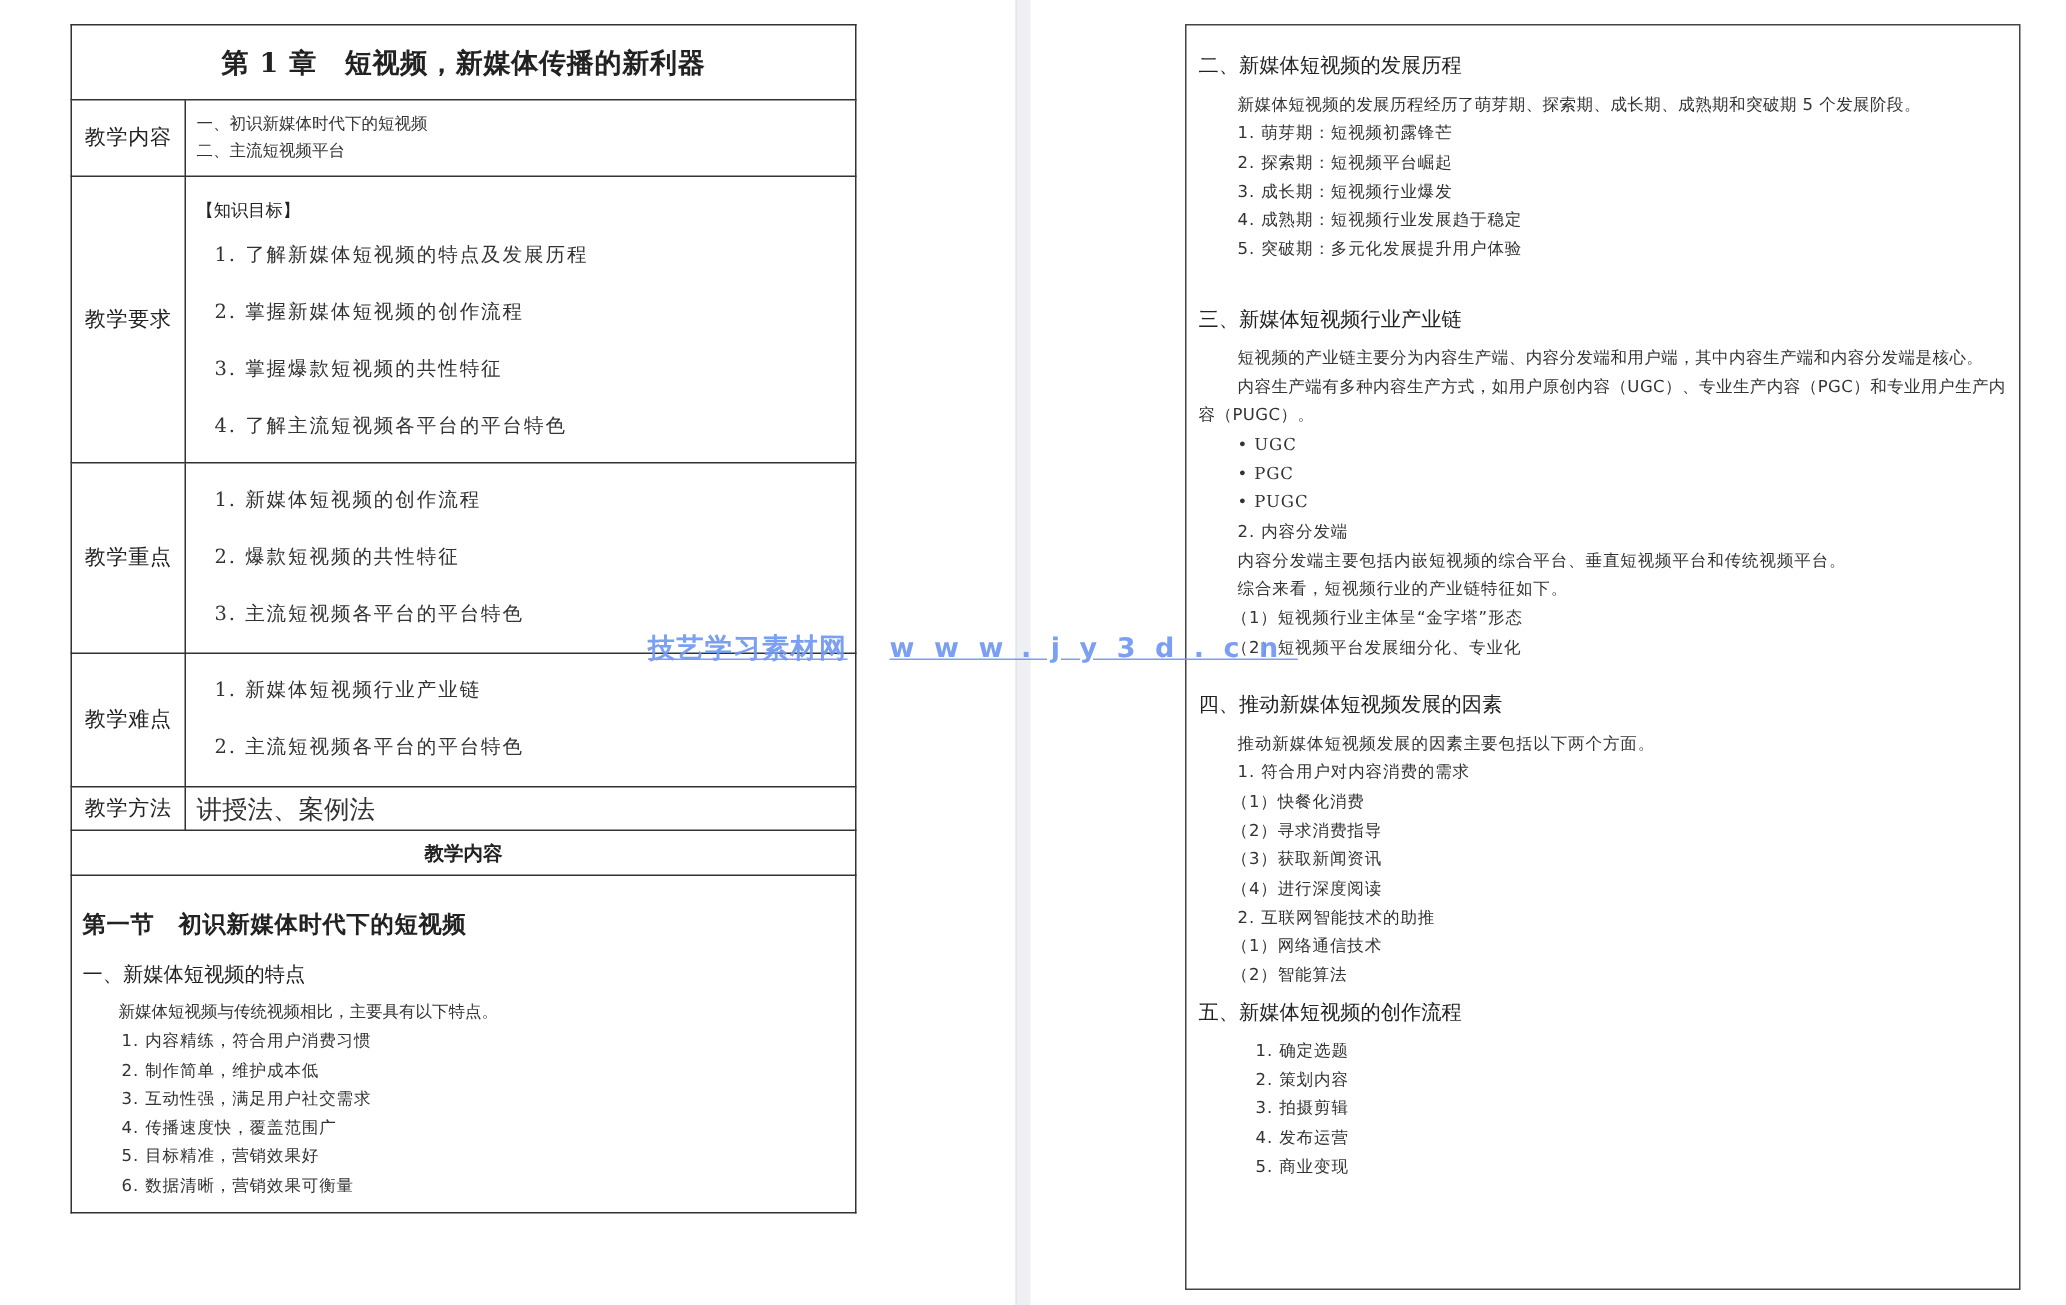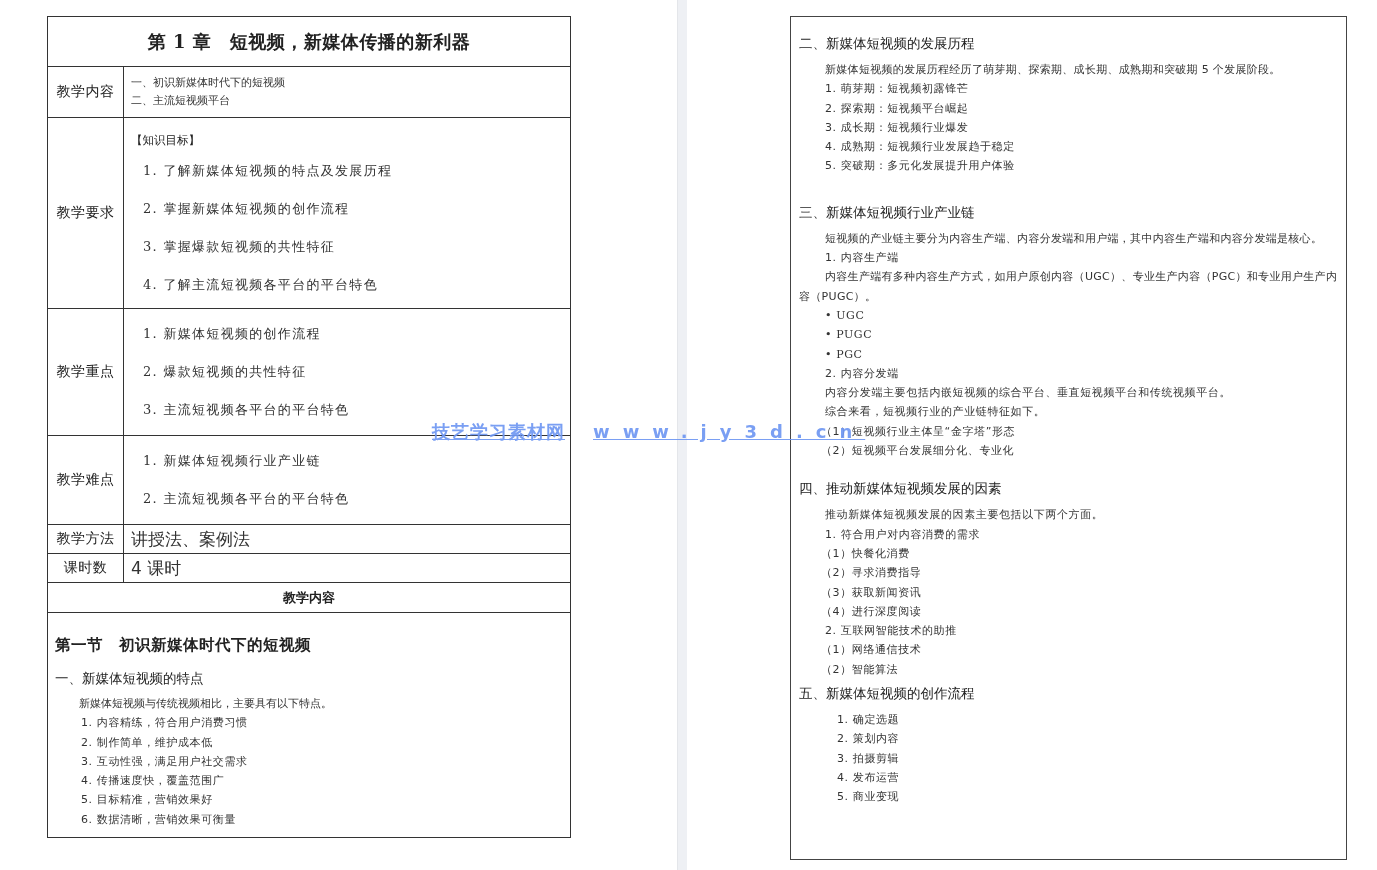--- a/index.html
+++ b/index.html
@@ -122,24 +122,20 @@
         <td class="label-cell">教学难点</td>
         <td class="focus-block">
           <div class="serif-item">1.  新媒体短视频行业产业链</div>
           <div class="serif-item">2.  主流短视频各平台的平台特色</div>
         </td>
       </tr>
       <tr class="row30">
         <td class="label-cell">教学方法</td>
         <td class="plain-cell">讲授法、案例法</td>
       </tr>
-      <tr class="row30">
-        <td class="label-cell">课时数</td>
-        <td class="plain-cell">4 课时</td>
-      </tr>
       <tr>
         <td colspan="2" class="section-head-cell">教学内容</td>
       </tr>
       <tr>
         <td colspan="2" class="content-cell">
           <div class="sec-title">第一节　初识新媒体时代下的短视频</div>
           <div class="sub-title">一、新媒体短视频的特点</div>
           <div class="body-para">新媒体短视频与传统视频相比，主要具有以下特点。</div>
           <div class="num-line">1.  内容精练，符合用户消费习惯</div>
           <div class="num-line">2.  制作简单，维护成本低</div>
@@ -161,25 +157,24 @@
     <div class="r-para">新媒体短视频的发展历程经历了萌芽期、探索期、成长期、成熟期和突破期 5 个发展阶段。</div>
     <div class="r-line ind1">1.  萌芽期：短视频初露锋芒</div>
     <div class="r-line ind1">2.  探索期：短视频平台崛起</div>
     <div class="r-line ind1">3.  成长期：短视频行业爆发</div>
     <div class="r-line ind1">4.  成熟期：短视频行业发展趋于稳定</div>
     <div class="r-line ind1">5.  突破期：多元化发展提升用户体验</div>
     <div class="gap-l"></div>
 
     <div class="r-h">三、新媒体短视频行业产业链</div>
     <div class="r-para">短视频的产业链主要分为内容生产端、内容分发端和用户端，其中内容生产端和内容分发端是核心。</div>
-    <div class="r-line ind1">1.  内容生产端</div>
     <div class="r-para latin-mix">内容生产端有多种内容生产方式，如用户原创内容（UGC）、专业生产内容（PGC）和专业用户生产内容（PUGC）。</div>
     <div class="r-line ind1 latin">•  UGC</div>
+    <div class="r-line ind1 latin">•  PGC</div>
     <div class="r-line ind1 latin">•  PUGC</div>
-    <div class="r-line ind1 latin">•  PGC</div>
     <div class="r-line ind1">2.  内容分发端</div>
     <div class="r-line ind1">内容分发端主要包括内嵌短视频的综合平台、垂直短视频平台和传统视频平台。</div>
     <div class="r-line ind1">综合来看，短视频行业的产业链特征如下。</div>
     <div class="r-line ind0">（1）短视频行业主体呈“金字塔”形态</div>
     <div class="r-line ind0">（2）短视频平台发展细分化、专业化</div>
     <div class="gap-m"></div>
 
     <div class="r-h">四、推动新媒体短视频发展的因素</div>
     <div class="r-line ind1">推动新媒体短视频发展的因素主要包括以下两个方面。</div>
     <div class="r-line ind1">1.  符合用户对内容消费的需求</div>

